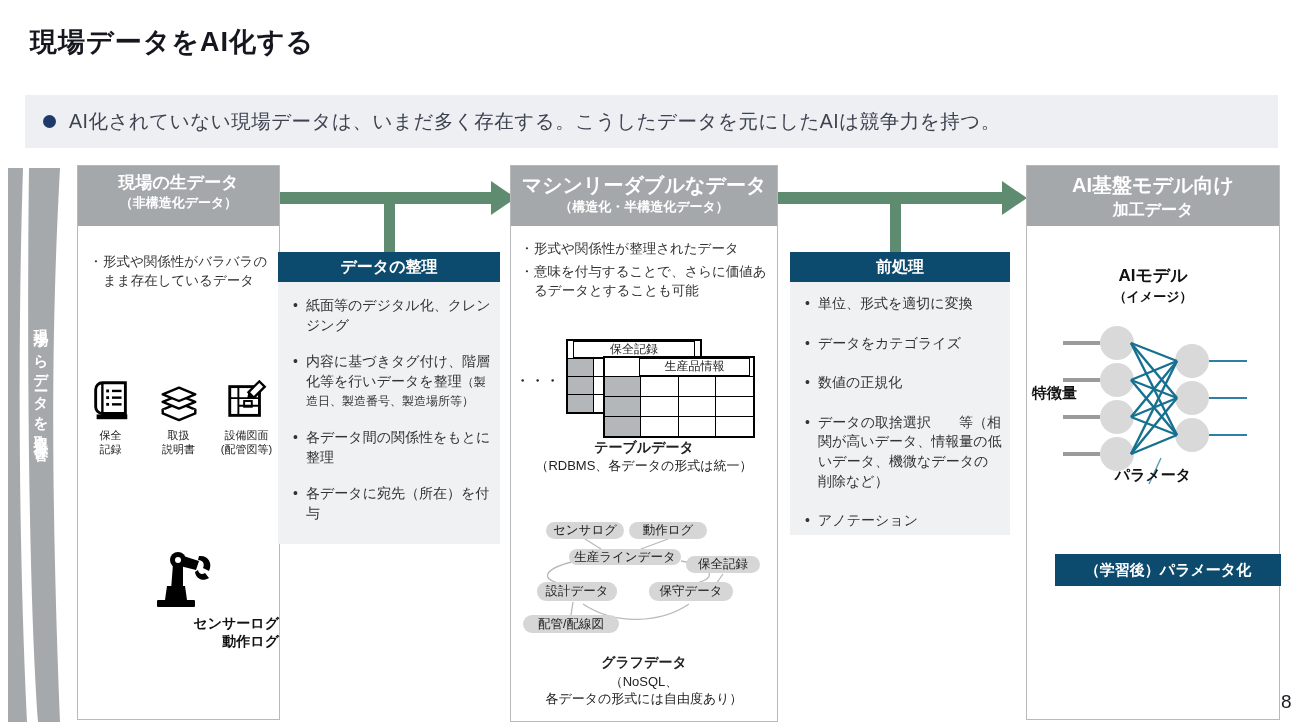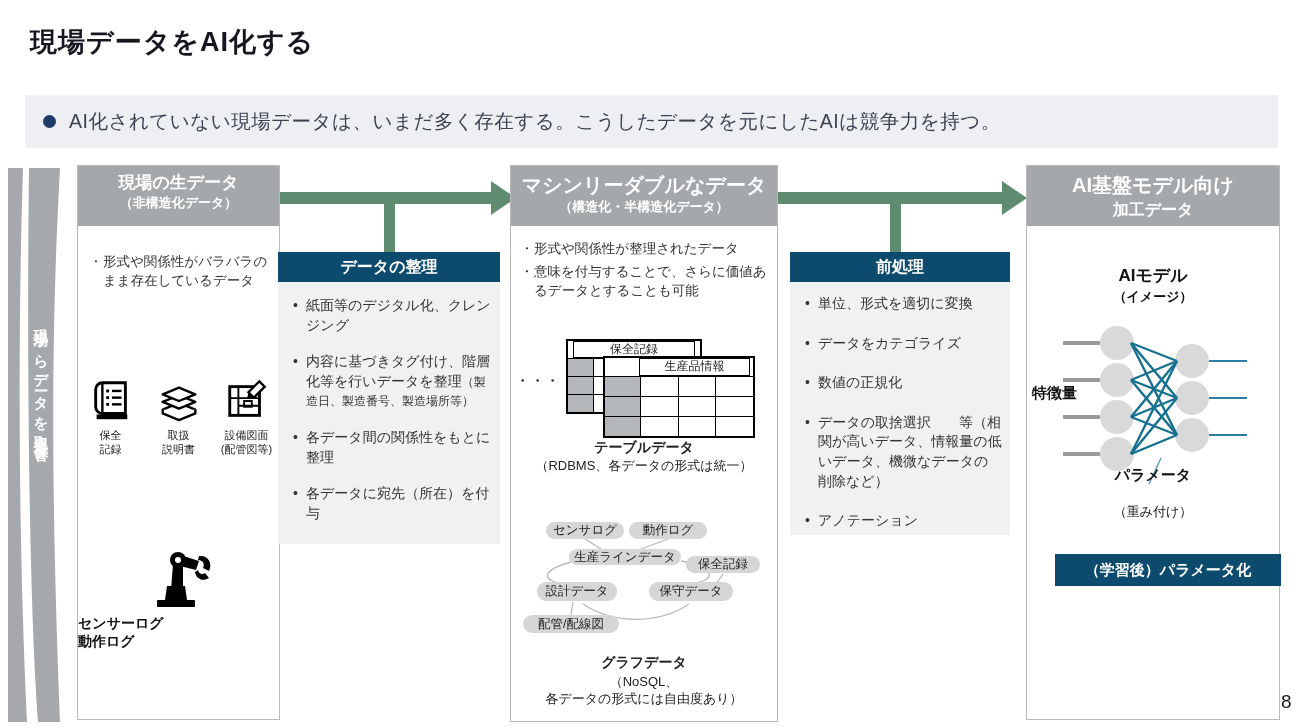--- a/index.html
+++ b/index.html
@@ -26,21 +26,21 @@
   .hang{position:relative;padding-left:13px;font-size:13.5px;line-height:1.42;color:#333;}
   .hang::before{content:"・";position:absolute;left:-1px;}
   #col1 .col-bullet{margin:26px 8px 0 12px;}
   #col2 .col-bullets{margin:13px 6px 0 10px;}
   #col2 .col-bullets .hang{margin-bottom:4px;}
   
   .doc-icons{position:absolute;left:0;top:212px;width:100%;display:flex;justify-content:center;gap:10px;}
   .icon-group{width:58px;text-align:center;}
   .icon-label{font-size:11px;line-height:1.3;color:#222;display:block;}
   .robot-wrap{position:absolute;left:0;top:378px;width:100%;text-align:center;}
-  .robot-label{position:absolute;left:0;top:448px;width:100%;text-align:left;font-size:14px;font-weight:bold;line-height:1.3;color:#111;}
+  .robot-label{position:absolute;left:0;top:448px;width:100%;text-align:right;font-size:14px;font-weight:bold;line-height:1.3;color:#111;}
   
   .gbar{position:absolute;background:#5f8c70;}
   .ghead{position:absolute;width:0;height:0;border-top:17px solid transparent;border-bottom:17px solid transparent;border-left:25px solid #5f8c70;}
   
   .pbox{position:absolute;top:252px;box-sizing:border-box;}
   .pbox-header{height:30px;background:#0c4a6e;color:#fff;font-weight:bold;font-size:16px;text-align:center;line-height:30px;}
   .pbox-body{background:#f0f1f2;box-sizing:border-box;padding:14px 8px 6px 12px;}
   .pbox ul{list-style:none;margin:0;padding:0;}
   .pbox li{position:relative;padding-left:16px;font-size:14px;line-height:1.4;color:#333;}
   .pbox li::before{content:"•";position:absolute;left:3px;}
@@ -337,21 +337,20 @@
       </g>
       <g stroke="#2e7fa6" stroke-width="2">
         <line x1="182" y1="35" x2="220" y2="35"></line>
           <line x1="182" y1="72" x2="220" y2="72"></line>
           <line x1="182" y1="109" x2="220" y2="109"></line>
       </g>
       <line x1="134" y1="132" x2="122" y2="158" stroke="#5a9cb8" stroke-width="1.4"></line>
     </svg>
     <div class="feature-label">特徴量</div>
     <div class="param-title">パラメータ</div>
-    <div class="param-sub">（重み付け）</div>
 
     <div class="pbox" id="param-box" style="top:388px;border-radius:22px;">
       <div class="pbox-header">（学習後）パラメータ化</div>
     </div>
   </div>
 
   <div class="page-num">8</div>
 </div>
 
 </body></html>

